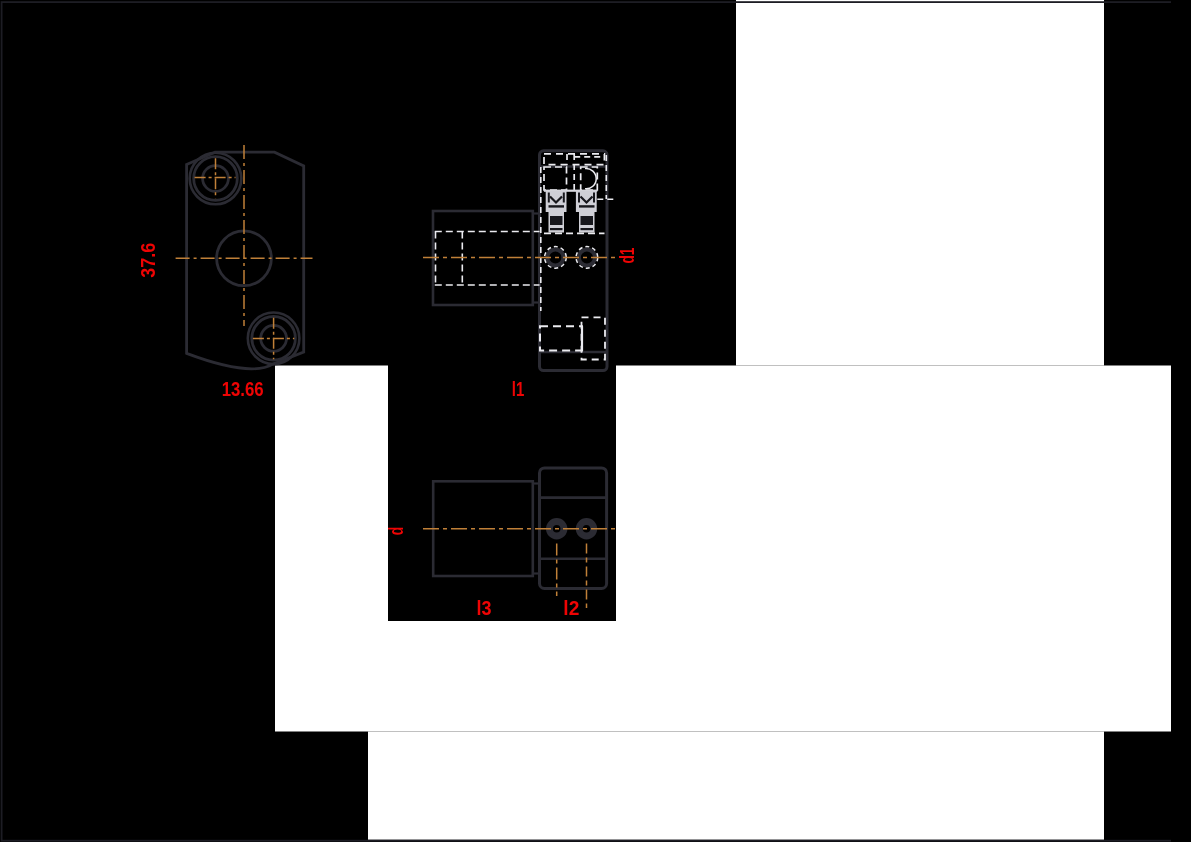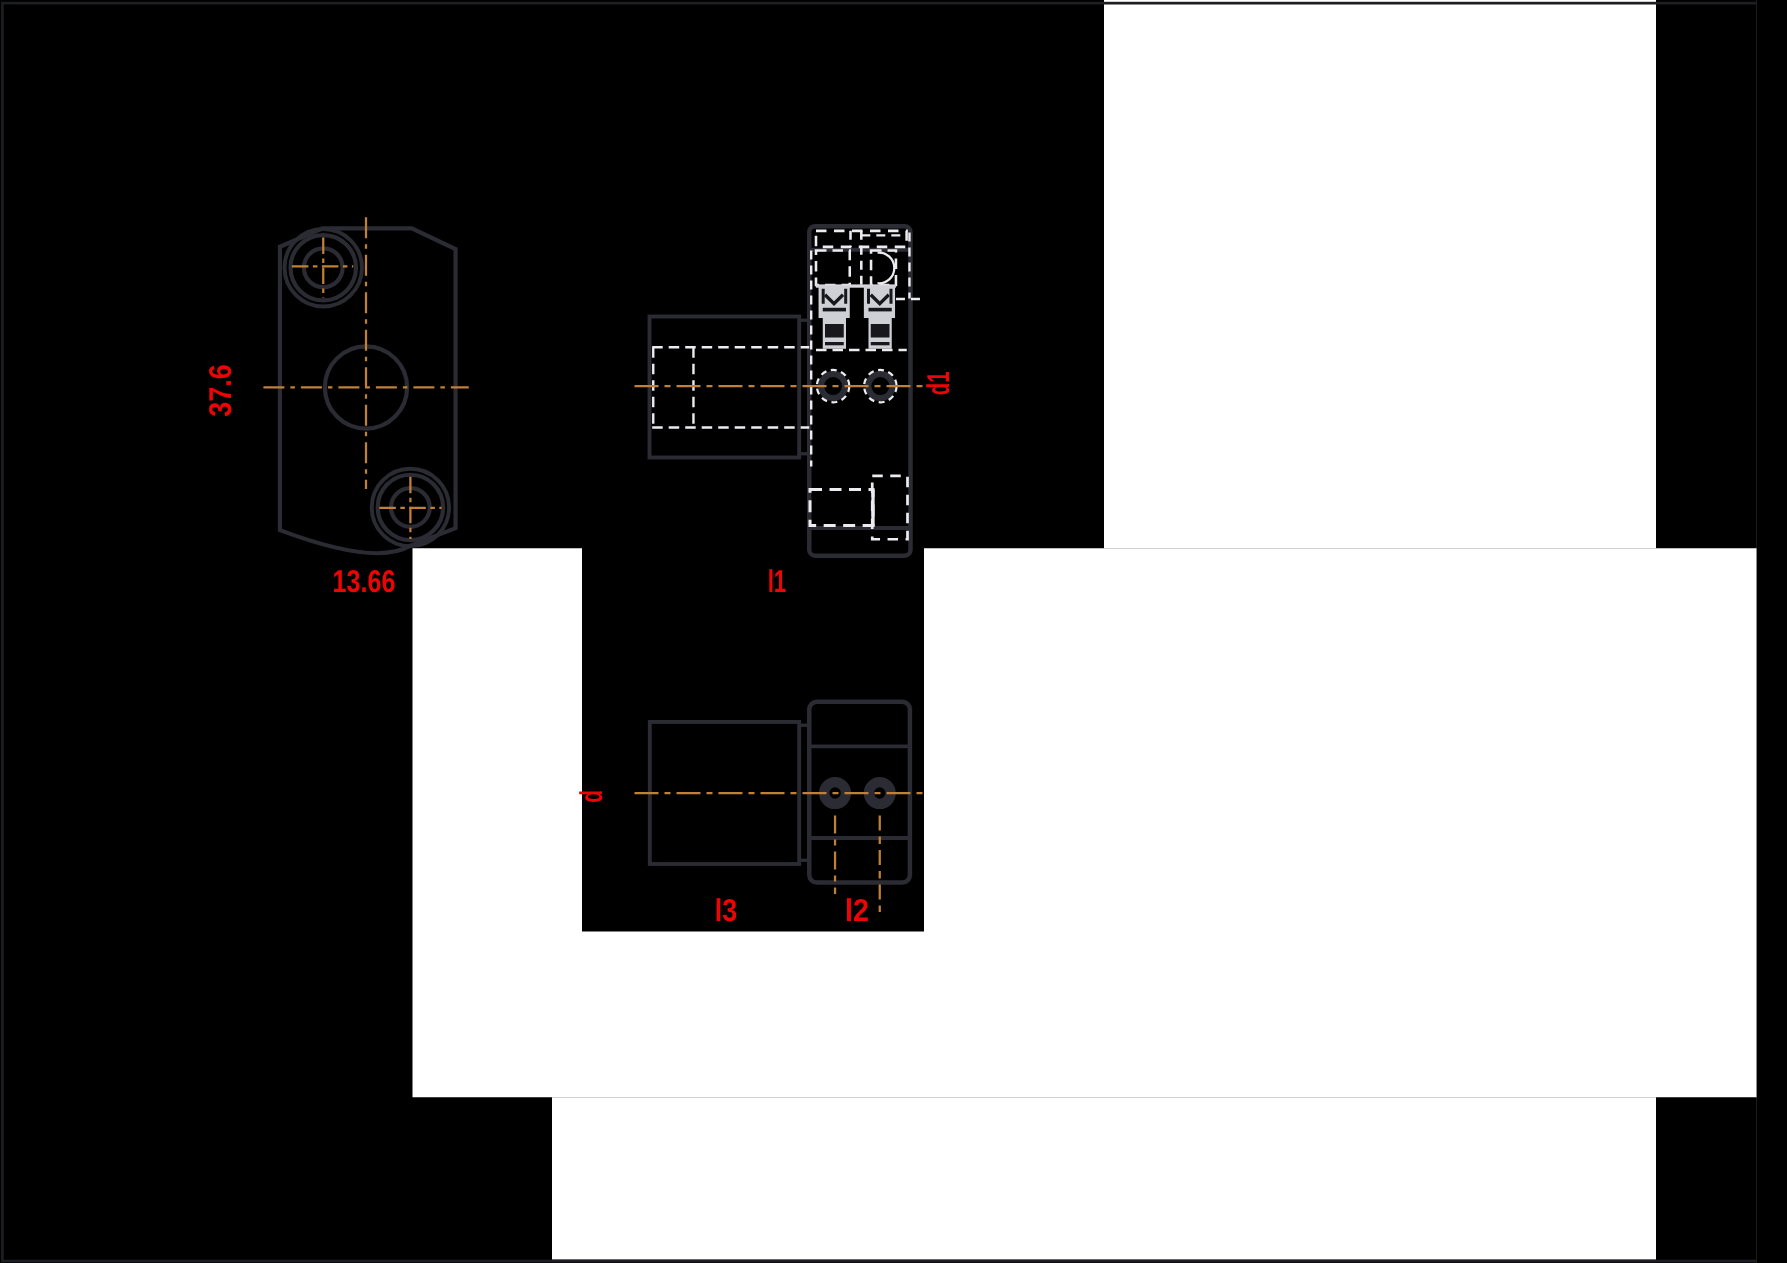--- a/index.html
+++ b/index.html
@@ -1,16 +1,16 @@
 <!DOCTYPE html>
 <html><head>
 <meta charset="utf-8">
 <style>
 html,body{margin:0;padding:0;background:#000;}
-.page{position:relative;width:1171px;height:842px;background:#737373;overflow:hidden;font-family:"Liberation Sans",sans-serif;}
+.page{position:relative;width:1171px;height:842px;background:#f0abfc;overflow:hidden;font-family:"Liberation Sans",sans-serif;}
 svg{display:block;}
 </style>
 </head>
 <body>
 <div class="page">
 <svg width="1191" height="842" viewBox="0 0 1191 842" xmlns="http://www.w3.org/2000/svg">
 
 <rect x="0" y="0" width="1191" height="842" fill="#000000"></rect>
 
 <rect x="736" y="0" width="368" height="365.5" fill="#ffffff"></rect>

